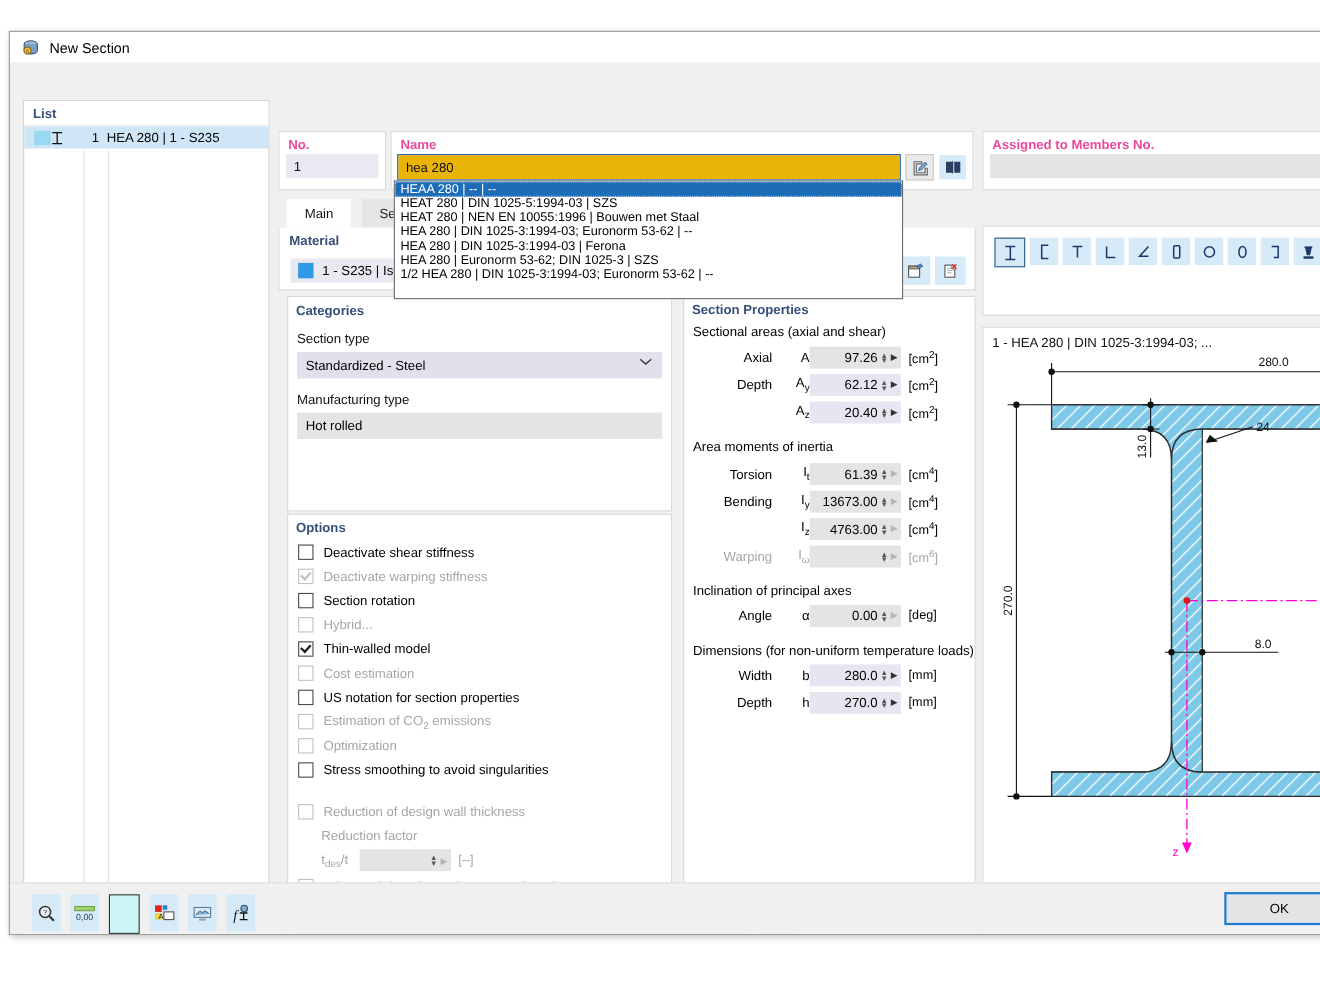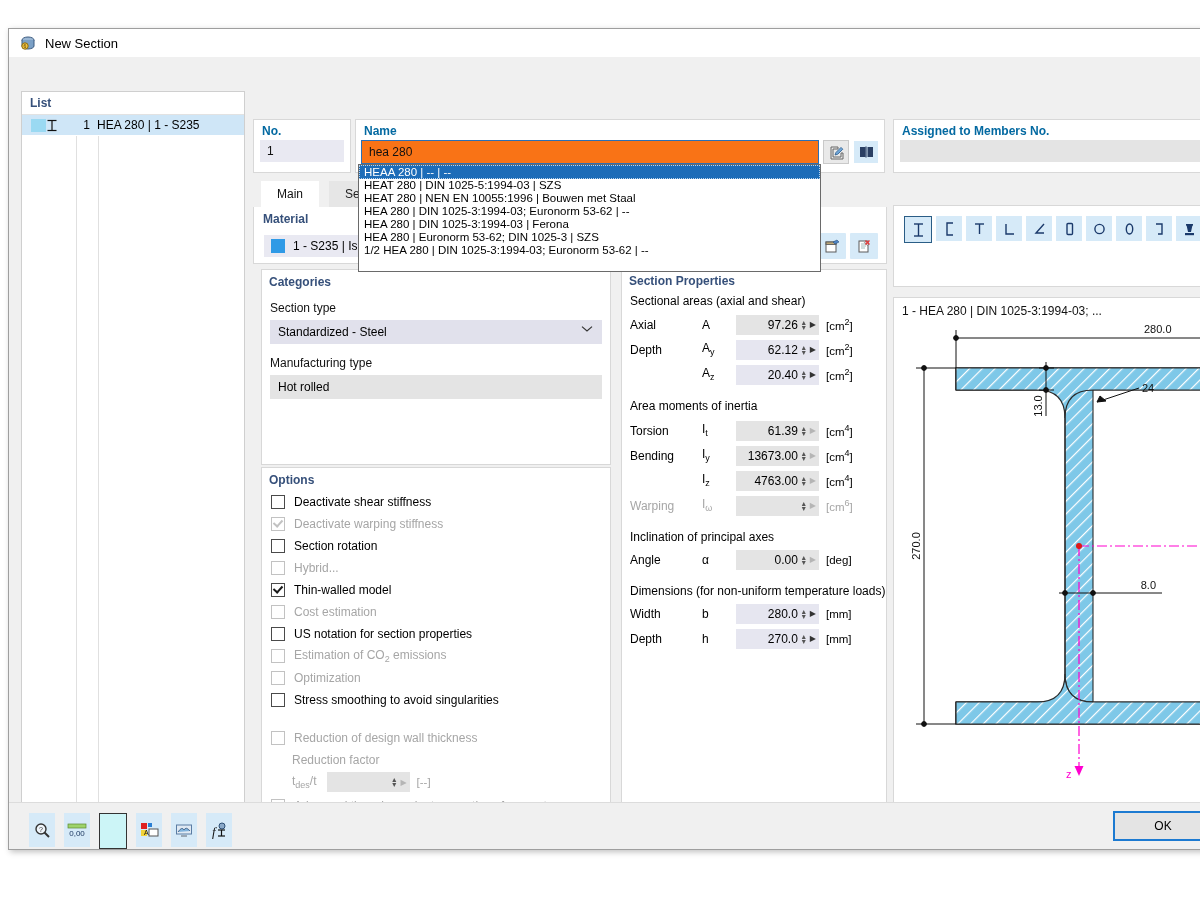--- a/index.html
+++ b/index.html
@@ -40,27 +40,27 @@
   .list-divider2{position:absolute;left:76px;top:44px;width:1px;height:714px;background:#e0e0e0;}
   .list-toolbar{position:absolute;left:0;bottom:0;width:222px;height:34px;display:flex;align-items:center;padding-left:8px;gap:4px;}
   .tbtn{width:26px;height:24px;display:flex;align-items:center;justify-content:center;border:1px solid transparent;background:#d6eaf8;border-radius:1px;}
   .tbtn.dis{background:transparent;opacity:.45;}
   .red-x{margin-left:auto;margin-right:14px;color:#e02020;font-weight:bold;font-size:19px;line-height:1;background:#d6eaf8;padding:1px 4px;}
 
   
   .no-panel{position:absolute;left:244px;top:62px;width:96px;height:52px;background:#fff;border:1px solid #d8d8d8;}
   .name-panel{position:absolute;left:346px;top:62px;width:528px;height:52px;background:#fff;border:1px solid #d8d8d8;}
   .assigned-panel{position:absolute;left:884px;top:62px;width:330px;height:52px;background:#fff;border:1px solid #d8d8d8;}
-  .fld-label{color:#0369a1;font-weight:bold;font-size:12px;padding:4px 0 2px 8px;}
+  .fld-label{color:#ec4899;font-weight:bold;font-size:12px;padding:4px 0 2px 8px;}
   .input{
     height:22px;line-height:22px;background:#e9e9f2;border:none;font-size:12px;
     padding-left:7px;color:#111;box-sizing:border-box;
   }
   .input.gray{background:#e4e4e4;}
-  .input.focus{background:#f97316;outline:1px solid #2c6fb5;}
+  .input.focus{background:#eab308;outline:1px solid #2c6fb5;}
 
   
   .dropdown{
     position:absolute;left:349px;top:107px;width:461px;height:106px;
     background:#fff;border:1px solid #6a6a6a;z-index:40;overflow:hidden;
   }
   .dd-item{height:13px;line-height:13px;font-size:11.5px;padding-left:5px;white-space:nowrap;color:#000;}
   .dd-item.sel{background:#1c6cb8;color:#fff;outline:1px dotted #b9d4ec;outline-offset:-1px;}
 
   
@@ -85,21 +85,21 @@
   .opts{position:absolute;left:252px;top:410px;width:348px;height:350px;background:#fff;border:1px solid #d8d8d8;}
   .opt{display:flex;align-items:center;height:22px;font-size:12px;}
   .cb{width:12px;height:12px;border:1px solid #4a4a4a;background:#fff;margin-right:9px;flex:none;position:relative;}
   .cb.dis{border-color:#c2c2c2;}
   .cb.chk:after{content:"";position:absolute;left:3px;top:0px;width:4px;height:7px;border:solid #1a1a1a;border-width:0 2px 2px 0;transform:rotate(42deg);}
   .cb.chk.dis:after{border-color:#c2c2c2;}
   .opt.dis{color:#a6a6a6;}
 
   
   .props{position:absolute;left:612px;top:212px;width:264px;height:548px;background:#fff;border:1px solid #d8d8d8;}
-  .prow{display:flex;align-items:center;height:25px;font-size:12px;}
+  .prow{display:flex;align-items:center;height:25px;font-size:12px;text-align:right;}
   .prow .nm{width:72px;}
   .prow .sym{width:34px;font-size:12px;}
   .spin{width:80px;height:20px;background:#e4e4e4;display:flex;align-items:center;justify-content:flex-end;padding-right:3px;font-size:12px;position:relative;}
   .spin.lav{background:#e6e6f0;}
   .spin .arrows{display:flex;flex-direction:column;margin-left:4px;line-height:5px;font-size:8px;color:#555;}
   .spin .play{margin-left:4px;font-size:8px;color:#333;}
   .spin .play.dis{color:#b5b5b5;}
   .unit{margin-left:7px;font-size:11.5px;}
   .dimtxt{font-size:12px;}
   .dis-txt{color:#a6a6a6;}

